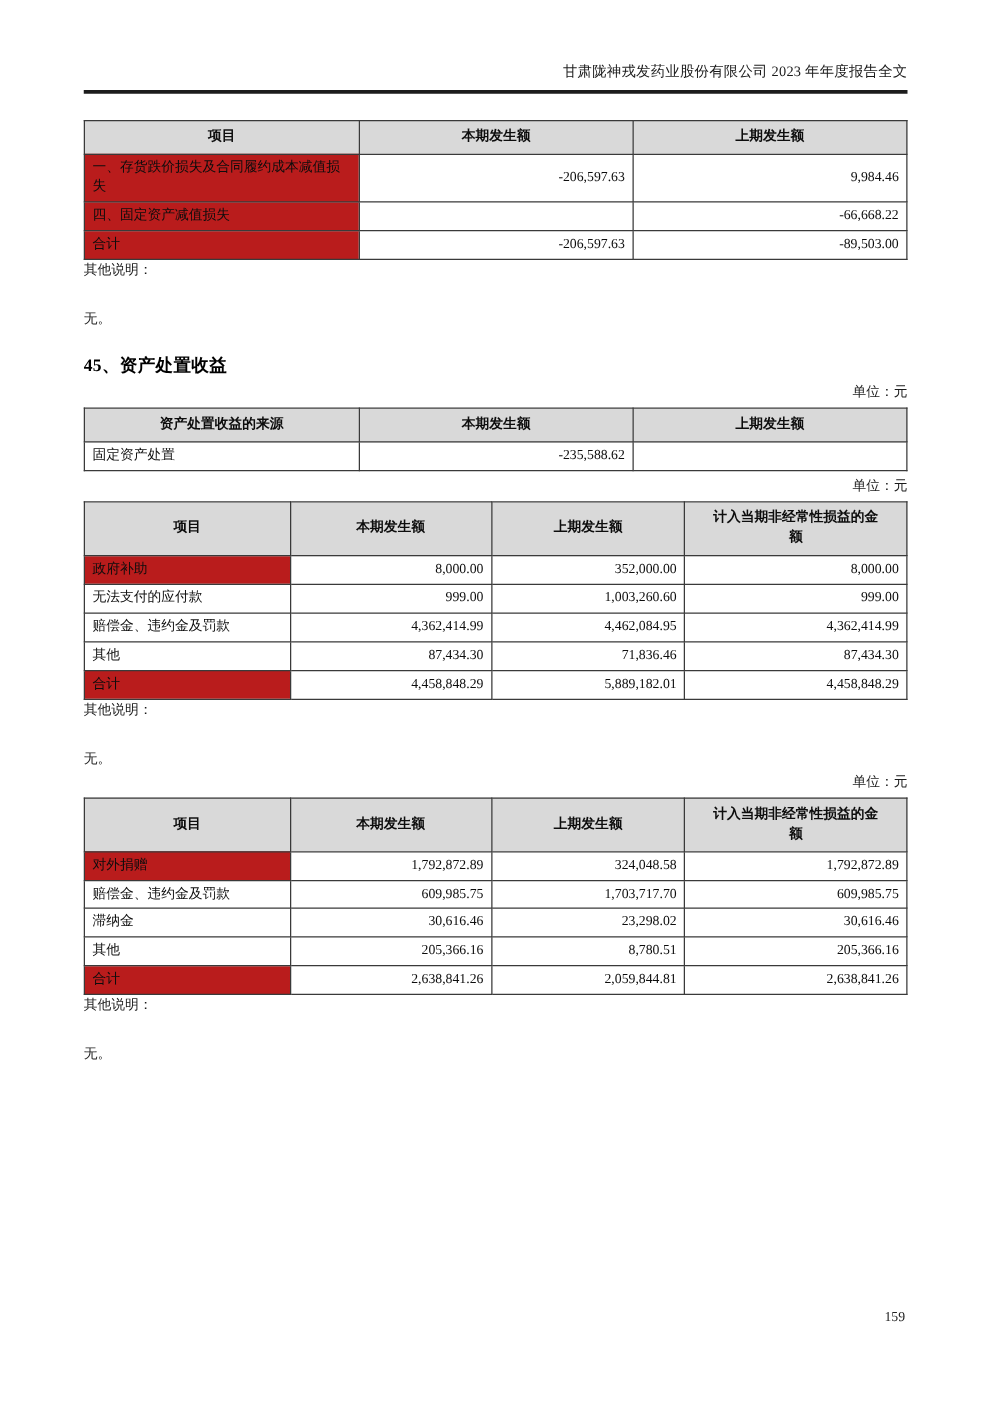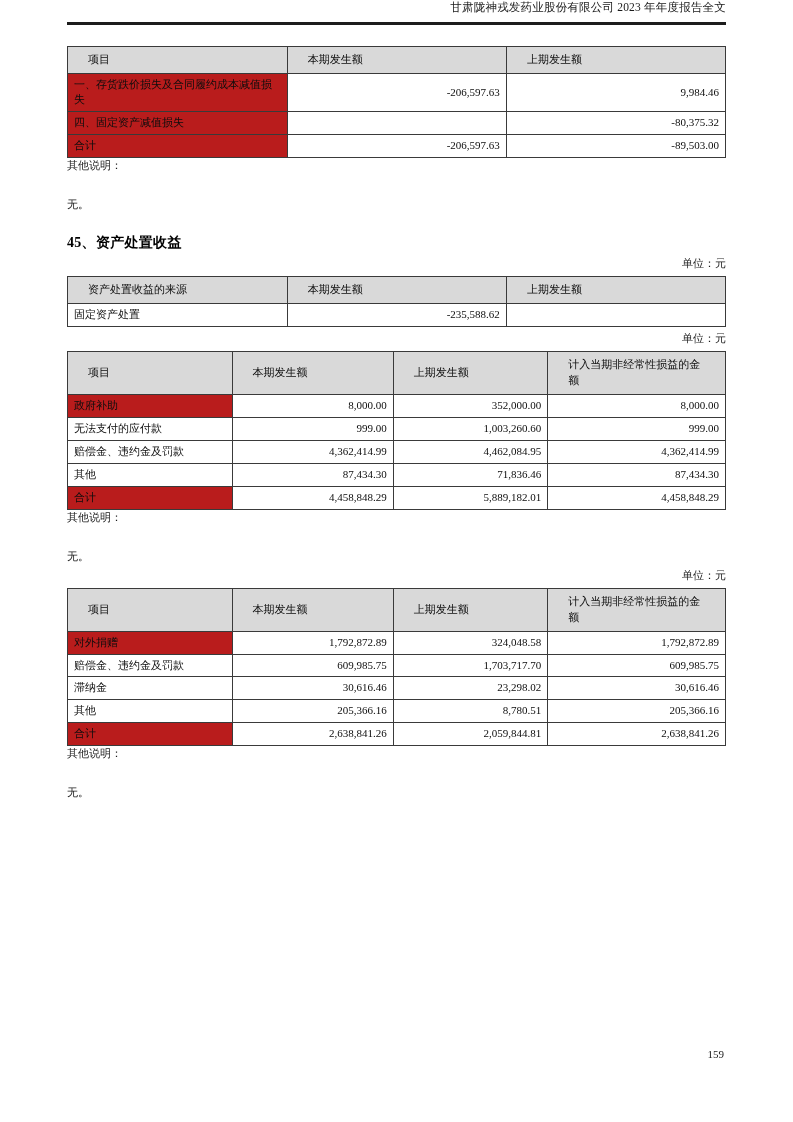--- a/index.html
+++ b/index.html
@@ -9,20 +9,21 @@
     position: relative;
     font-family: "Liberation Serif", "DejaVu Serif", serif;
     color: #111;
     overflow: hidden;
   }
   .page { width: 793px; height: 1122px; position: relative; }
   .content { margin: 0 67px; width: 659px; }
 
   
   .page-header {
+    padding-top: 50px;
     text-align: right;
     font-size: 11.5px;
     letter-spacing: 0.2px;
     color: #1a1a1a;
   }
   .header-rule {
     margin-top: 7px;
     height: 2.6px;
     background: #1c1c1c;
   }
@@ -36,22 +37,22 @@
     line-height: 1.45;
     color: #0d0d0d;
   }
   table.report-table th, table.report-table td {
     border: 1px solid #3a3a3a;
     vertical-align: middle;
     word-break: break-all;
   }
   table.report-table th {
     background: #d9d9d9;
-    font-weight: normal;
-    text-align: left;
+    font-weight: bold;
+    text-align: center;
     padding: 5px 20px;
   }
   table.report-table td { padding: 3px 6px; }
   table.report-table td.num { text-align: right; }
   table.report-table td.label { text-align: left; }
   table.report-table td.shaded { background: #b91c1c; }
   table.cols3 th:nth-child(1) { width: 33.4%; }
   table.cols3 th:nth-child(2) { width: 33.3%; }
   table.cols3 th:nth-child(3) { width: 33.3%; }
   table.cols4 th:nth-child(1) { width: 25%; }
@@ -106,21 +107,21 @@
         </thead>
         <tbody>
           <tr>
             <td class="label shaded">一、存货跌价损失及合同履约成本减值损失</td>
             <td class="num">-206,597.63</td>
             <td class="num">9,984.46</td>
           </tr>
           <tr>
             <td class="label shaded">四、固定资产减值损失</td>
             <td class="num"></td>
-            <td class="num">-80,375.32</td>
+            <td class="num">-66,668.22</td>
           </tr>
           <tr>
             <td class="label shaded">合计</td>
             <td class="num">-206,597.63</td>
             <td class="num">-89,503.00</td>
           </tr>
         </tbody>
       </table>
 
     <div class="note-label">其他说明：</div>

